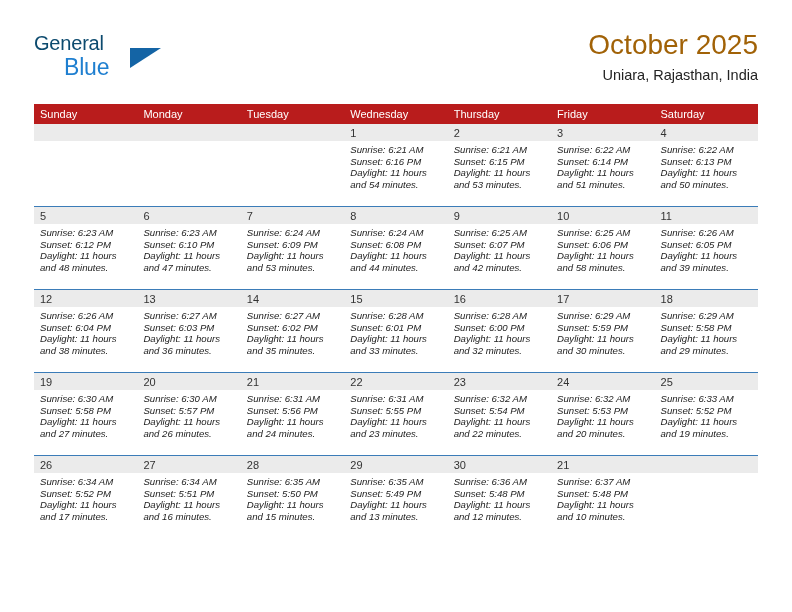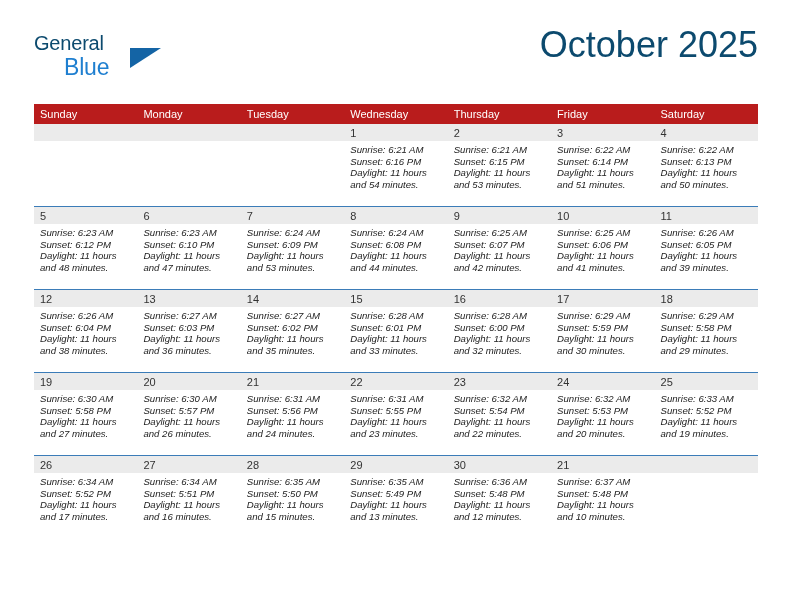--- a/index.html
+++ b/index.html
@@ -65,22 +65,22 @@
     border-bottom: 20px solid transparent;
   }
 
   .title-block {
     position: absolute;
     right: 0;
     top: 0;
     text-align: right;
   }
   .cal-title {
-    font-size: 36px;
-    color: #0c4a6e;
+    font-size: 28px;
+    color: #a16207;
     line-height: 34px;
     white-space: nowrap;
   }
   .cal-location {
     font-size: 14.5px;
     color: #232323;
     line-height: 22px;
     margin-top: 2px;
     white-space: nowrap;
   }
@@ -150,20 +150,21 @@
 
   <div class="header">
     <div class="brand">
       <span class="brand-general">General</span>
       <span class="brand-triangle"></span>
       <span class="brand-blue">Blue</span>
     </div>
 
     <div class="title-block">
       <div class="cal-title">October 2025</div>
+      <div class="cal-location">Uniara, Rajasthan, India</div>
     </div>
   </div>
 
   <table class="calendar">
     <thead>
       <tr>
         <th>Sunday</th>
         <th>Monday</th>
         <th>Tuesday</th>
         <th>Wednesday</th>
@@ -290,21 +291,21 @@
               </div>
             </div>
           </td>
           <td>
             <div class="daycell">
               <div class="daynum-band">10</div>
               <div class="info">
                 <div>Sunrise: 6:25 AM</div>
                 <div>Sunset: 6:06 PM</div>
                 <div>Daylight: 11 hours</div>
-                <div>and 41 minutes.</div>
+                <div>and 58 minutes.</div>
               </div>
             </div>
           </td>
           <td>
             <div class="daycell">
               <div class="daynum-band">11</div>
               <div class="info">
                 <div>Sunrise: 6:26 AM</div>
                 <div>Sunset: 6:05 PM</div>
                 <div>Daylight: 11 hours</div>

